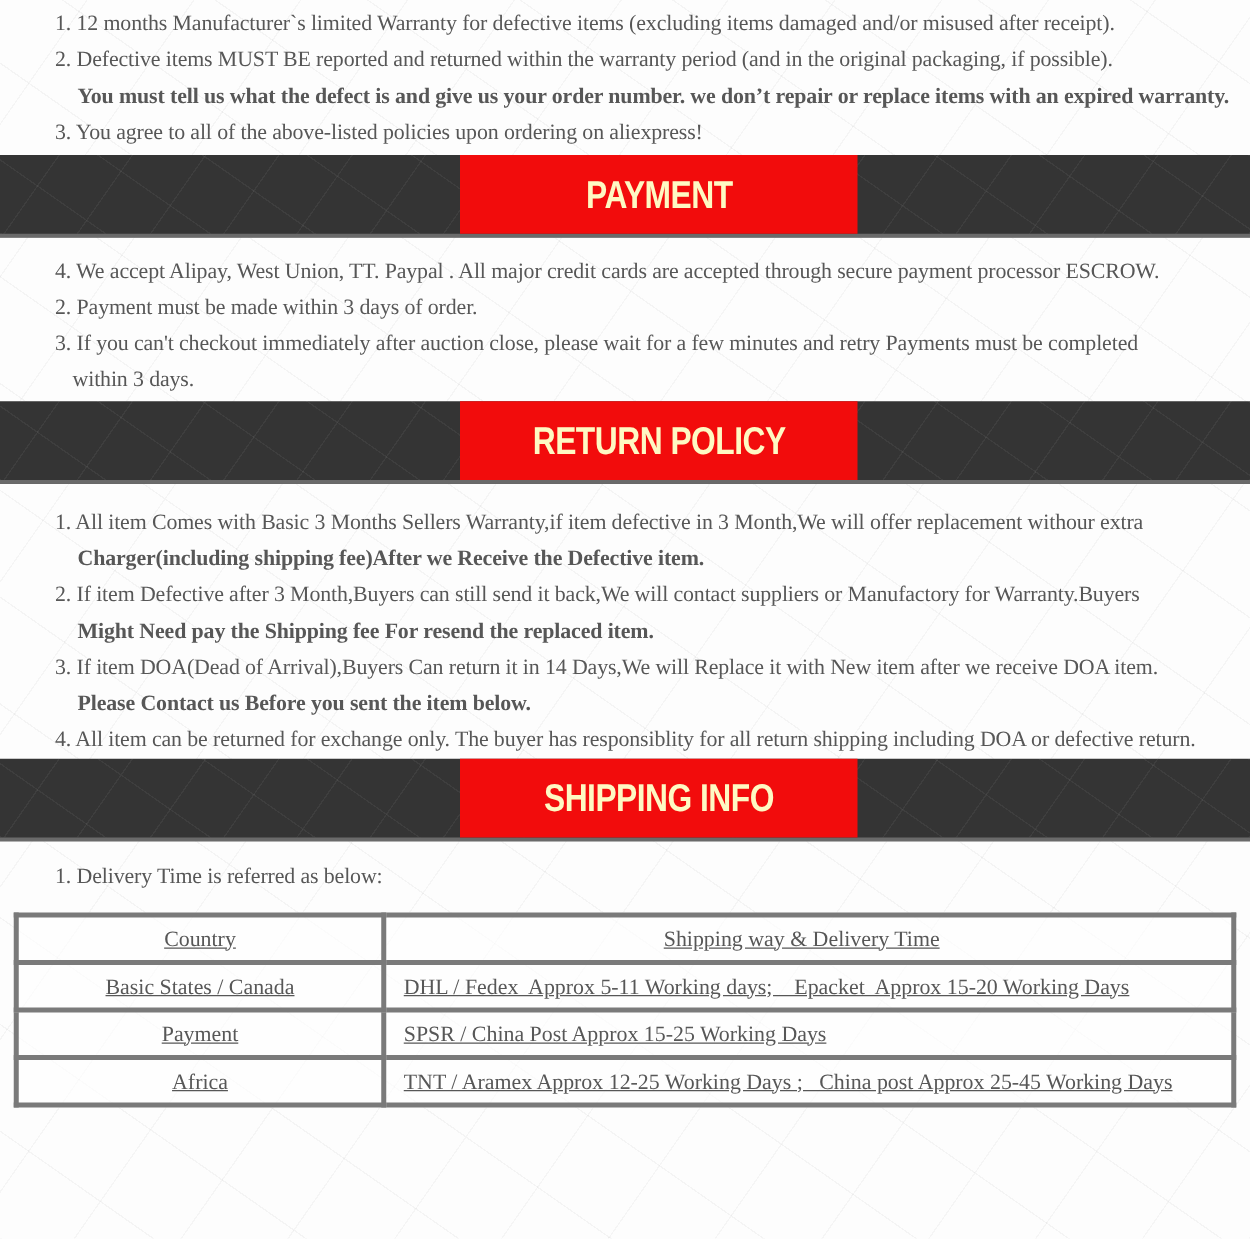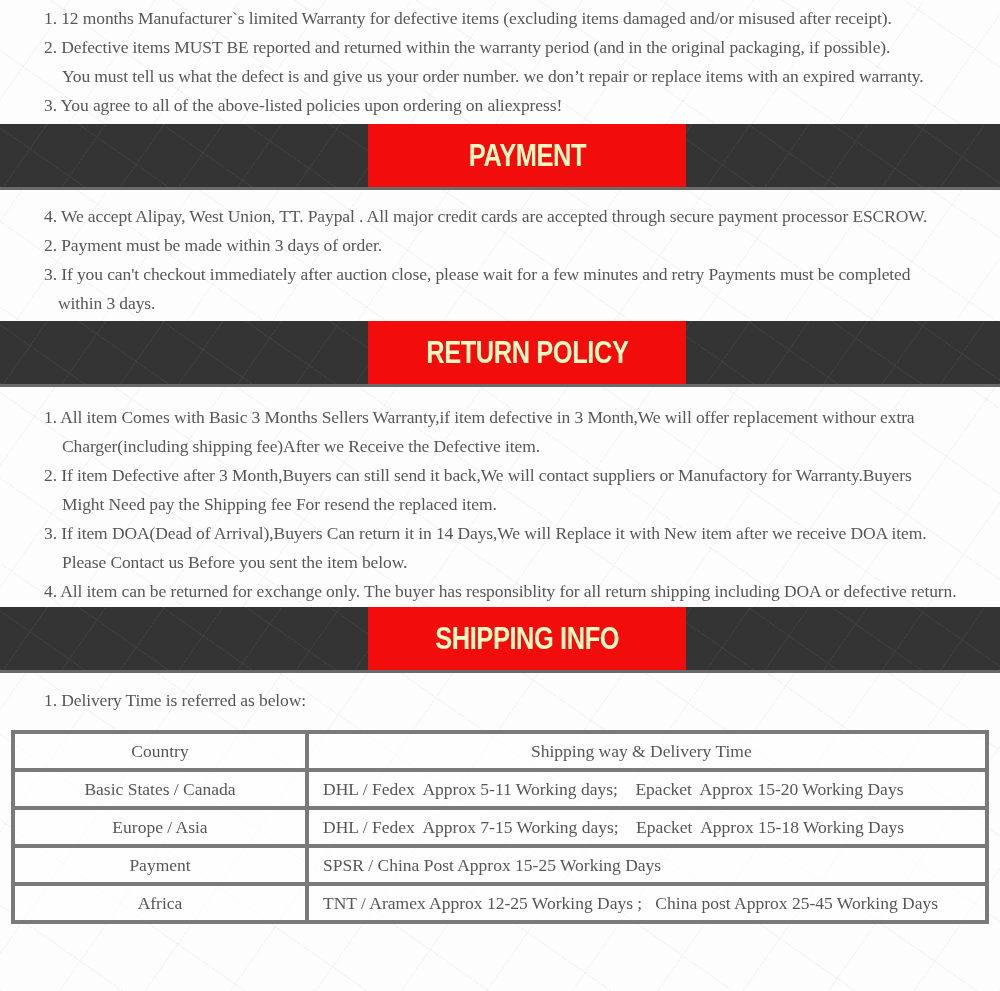--- a/index.html
+++ b/index.html
@@ -12,41 +12,41 @@
   .watermark {
     position: absolute; inset: 0; pointer-events: none;
     background-image:
       repeating-linear-gradient(35deg, rgba(0,0,0,0.035) 0 1px, transparent 1px 70px),
       repeating-linear-gradient(-55deg, rgba(0,0,0,0.03) 0 1px, transparent 1px 70px);
   }
   .line {
     position: absolute; left: 44px; font-size: 17.5px; line-height: 20px;
     white-space: nowrap; letter-spacing: -0.1px;
   }
-  .cont { left: 62px; }
+  .cont { left: 62px; font-weight: bold; }
   .band {
     position: absolute; left: 0; width: 1000px; height: 63px;
     background: #343434;
     border-bottom: 3px solid #6a6a6a;
     background-image:
       repeating-linear-gradient(35deg, rgba(255,255,255,0.05) 0 1px, transparent 1px 48px),
       repeating-linear-gradient(-55deg, rgba(255,255,255,0.05) 0 1px, transparent 1px 48px);
   }
   .band-label {
     position: absolute; left: 368px; top: 0; width: 318px; height: 63px;
     background: #f20c0c;
     color: #fef9c3; font-family: "Liberation Sans", "DejaVu Sans", sans-serif;
     font-weight: bold; font-size: 31px; line-height: 63px; text-align: center;
     transform-origin: center; letter-spacing: -0.5px;
   }
   .band-label span { display: inline-block; transform: scaleX(0.82); }
   table.ship {
     position: absolute; left: 11px; top: 730px; width: 978px;
     border-collapse: collapse; border: 4px solid #7a7a7a;
-    font-size: 17.5px; color: #575757; background: rgba(255,255,255,0.6);
+    font-size: 17.5px; color: #575757; background: rgba(255,255,255,0.6); text-decoration: underline;
   }
   table.ship td {
     border: 4px solid #7a7a7a; height: 34px; padding: 0; vertical-align: middle;
     white-space: pre;
   }
   table.ship td.c1 { width: 290px; text-align: center; }
   table.ship td.c2 { padding-left: 14px; }
   table.ship tr.head td.c2 { padding-left: 222px; }
 </style>
 </head>
@@ -93,24 +93,20 @@
   <tbody>
       <tr class="head">
     <td class="c1">Country</td>
     <td class="c2">Shipping way &amp; Delivery Time</td>
   </tr>
   <tr>
     <td class="c1">Basic States / Canada</td>
     <td class="c2">DHL / Fedex  Approx 5-11 Working days;    Epacket  Approx 15-20 Working Days</td>
   </tr>
   <tr>
-    <td class="c1">Europe / Asia</td>
-    <td class="c2">DHL / Fedex  Approx 7-15 Working days;    Epacket  Approx 15-18 Working Days</td>
-  </tr>
-  <tr>
     <td class="c1">Payment</td>
     <td class="c2">SPSR / China Post Approx 15-25 Working Days</td>
   </tr>
   <tr>
     <td class="c1">Africa</td>
     <td class="c2">TNT / Aramex Approx 12-25 Working Days ;   China post Approx 25-45 Working Days</td>
   </tr>
 </tbody>
   </table>
 

